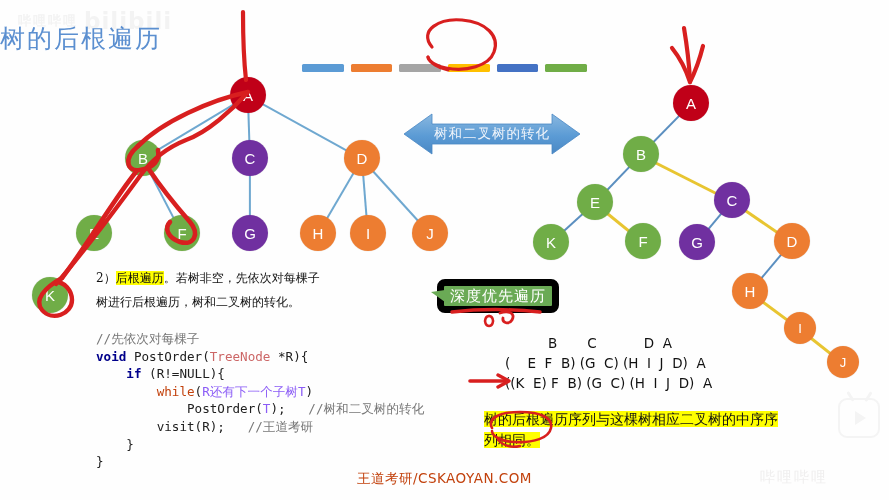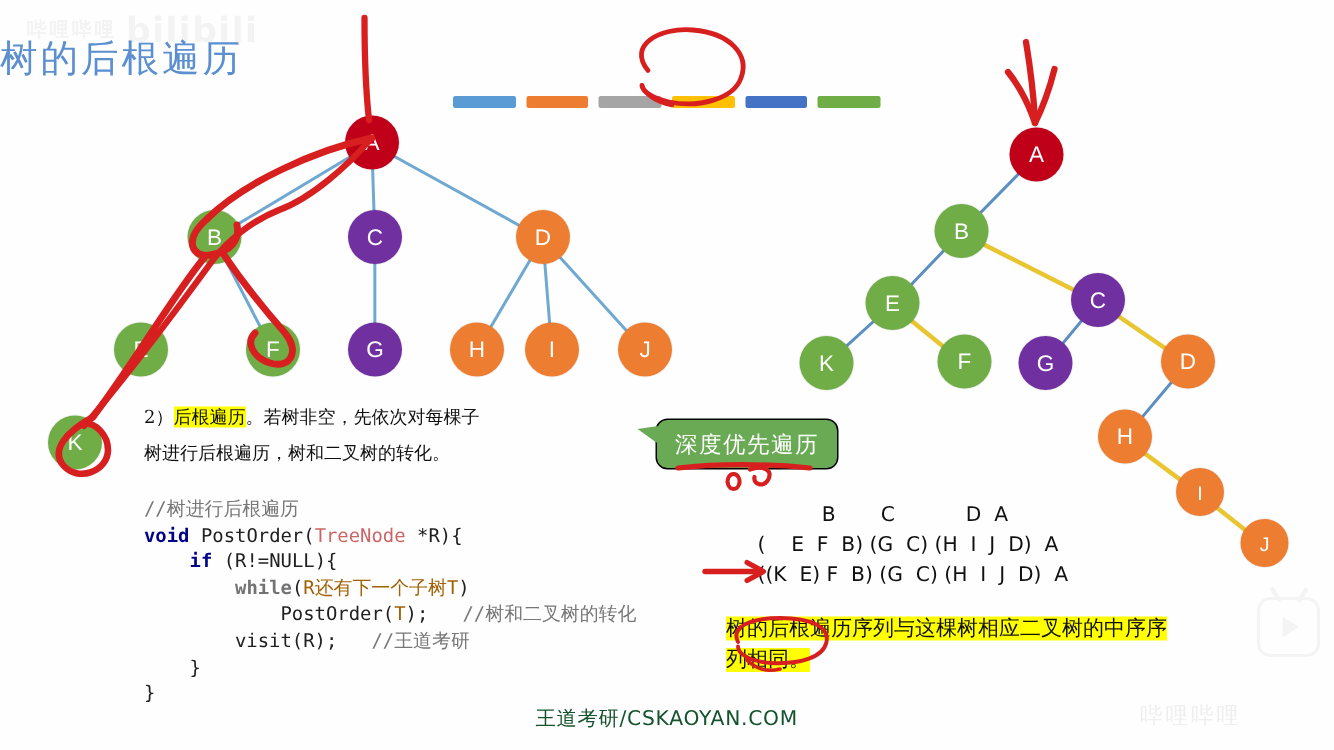--- a/index.html
+++ b/index.html
@@ -78,21 +78,21 @@
   }
   .transArrow .lbl {
     position:absolute; left:0; top:0; width:176px; height:48px;
     display:flex; align-items:center; justify-content:center;
     color:#f0f4fa; font-size:13.5px; letter-spacing:1px;
     font-family:"DejaVu Sans","Liberation Sans",sans-serif;
   }
   
   .callout {
     position:absolute; left:437px; top:279px; width:122px; height:34px;
-    background:#6aaa55; border:1px solid #000000; border-radius:8px;
+    background:#6aaa55; border:7px solid #000000; border-radius:8px;
     display:flex;align-items:center;justify-content:center;
     color:#fff; font-size:15px; letter-spacing:1px; z-index:5;
     font-family:"DejaVu Sans","Liberation Sans",sans-serif;
   }
   .callout::before{
     content:""; position:absolute; left:-13px; top:4px;
     width:0;height:0;
     border-right:14px solid #6aaa55;
     border-top:2px solid transparent;
     border-bottom:10px solid transparent;
@@ -107,41 +107,41 @@
   
   .code {
     position:absolute; left:96px; top:330px;
     font-family:"DejaVu Sans Mono","Liberation Mono",monospace;
     font-size:12.6px; line-height:17.6px; color:#202020;
     white-space:pre;
   }
   .k  { color:#00008B; font-weight:bold;}
   .ty { color:#cc6666; }
   .cm { color:#777777; }
-  .rd { color:#a16207; }
-  .pu { color:#737373; font-weight:bold;}
+  .rd { color:#8b5cf6; }
+  .pu { color:#c2410c; font-weight:normal;}
   
   .seq {
     position:absolute; left:505px; top:333px;
     font-family:"DejaVu Sans","Liberation Sans",sans-serif;
     font-size:13.5px; line-height:20px; color:#111;
     white-space:pre;
   }
   
   .concl {
     position:absolute; left:484px; top:409px; width:300px;
     font-size:14px; line-height:21px; color:#111;
     font-family:"DejaVu Serif","Liberation Serif",serif;
   }
   .concl span.hl { background:#ffff00; box-decoration-break:clone; -webkit-box-decoration-break:clone;}
   
   .footer {
     position:absolute; left:0; top:470px; width:889px;
     text-align:center;
-    font-size:13.5px; color:#14532d; letter-spacing:.5px;
+    font-size:13.5px; color:#c2410c; letter-spacing:.5px;
     font-family:"DejaVu Sans","Liberation Sans",sans-serif;
   }
   .ink { position:absolute; left:0; top:0; width:889px; height:500px; z-index:9; pointer-events:none;}
 </style>
 </head>
 <body>
 
 <div id="slide">
 
   <div class="wm-bili">
@@ -202,31 +202,44 @@
       <div class="node" style="left: 714px; top: 182px; width: 36px; height: 36px; background: rgb(112, 48, 160); font-size: 15px;">C</div>
       <div class="node" style="left: 533px; top: 224px; width: 36px; height: 36px; background: rgb(112, 173, 71); font-size: 15px;">K</div>
       <div class="node" style="left: 625px; top: 223px; width: 36px; height: 36px; background: rgb(112, 173, 71); font-size: 15px;">F</div>
       <div class="node" style="left: 679px; top: 224px; width: 36px; height: 36px; background: rgb(112, 48, 160); font-size: 15px;">G</div>
       <div class="node" style="left: 774px; top: 223px; width: 36px; height: 36px; background: rgb(237, 125, 49); font-size: 15px;">D</div>
       <div class="node" style="left: 732px; top: 273px; width: 36px; height: 36px; background: rgb(237, 125, 49); font-size: 15px;">H</div>
       <div class="node" style="left: 784px; top: 312px; width: 32px; height: 32px; background: rgb(237, 125, 49); font-size: 13px;">I</div>
       <div class="node" style="left: 827px; top: 346px; width: 32px; height: 32px; background: rgb(237, 125, 49); font-size: 13px;">J</div>
     </div>
 
+  <div class="transArrow">
+    <svg width="176" height="48" viewBox="0 0 176 48">
+      <defs>
+        <linearGradient id="ag" x1="0" y1="0" x2="0" y2="1">
+          <stop offset="0%" stop-color="#8ab8e0"></stop>
+          <stop offset="55%" stop-color="#5b9bd5"></stop>
+          <stop offset="100%" stop-color="#4a88c4"></stop>
+        </linearGradient>
+      </defs>
+      <polygon points="0,24 28,4 28,14 148,14 148,4 176,24 148,44 148,34 28,34 28,44" fill="url(#ag)" stroke="#4a88c4" stroke-width="0.8"></polygon>
+    </svg>
+    <div class="lbl">树和二叉树的转化</div>
+  </div>
 
   <div class="callout">
     <span>深度优先遍历</span>
   </div>
 
   <div class="para">
     <span>2）</span><span class="hl">后根遍历</span><span>。若树非空，先依次对每棵子</span><br>
     <span>树进行后根遍历，树和二叉树的转化。</span>
   </div>
 
-  <div class="code"><span class="cm">//树进行后根遍历</span>
+  <div class="code"><span class="cm">//先依次对每棵子</span>
 <span class="k">void</span> PostOrder(<span class="ty">TreeNode</span> *R){
     <span class="k">if</span> (R!=NULL){
         <span class="pu">while</span>(<span class="rd">R还有下一个子树T</span>)
             PostOrder(<span class="rd">T</span>);   <span class="cm">//树和二叉树的转化</span>
         visit(R);   <span class="cm">//王道考研</span>
     }
 }</div>
 
   <div class="seq"><span>          B       C           D  A</span>
 <span>(    E  F  B) (G  C) (H  I  J  D)  A</span>

